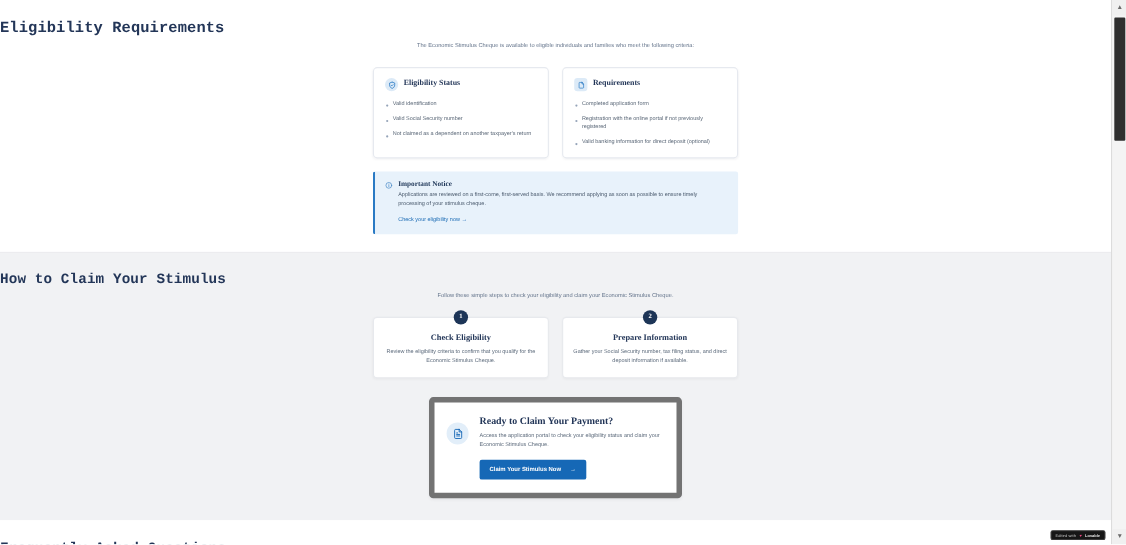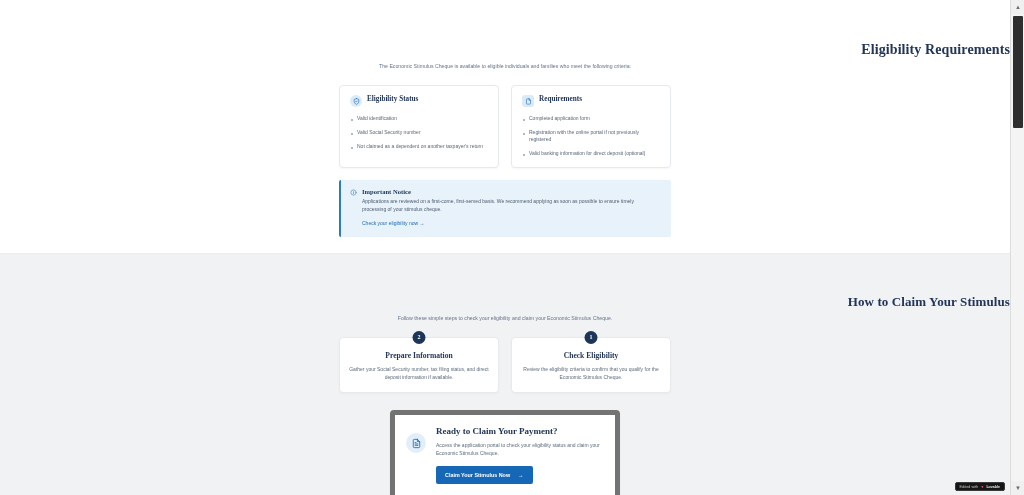--- a/index.html
+++ b/index.html
@@ -20,26 +20,25 @@
   .viewport {
     position: absolute;
     left: 0; top: 0;
     width: 1010px;
     height: 495px;
     overflow: hidden;
     background: #ffffff;
   }
 
   .section-title {
-    font-family: Liberation Serif, serif;
+    font-family: Liberation Mono, monospace;
     font-weight: bold;
     color: #233658;
-    text-align: right;
+    text-align: left;
     letter-spacing: .1px;
-    margin-top: 24px;
   }
   .section-sub {
     text-align: center;
     color: #64748b;
     font-size: 5.2px;
     line-height: 1.75;
     margin-top: 4px;
   }
 
   
@@ -343,29 +342,29 @@
       </div>
     </section>
 
     <section class="sec-claim">
       <h2 class="section-title">How to Claim Your Stimulus</h2>
       <p class="section-sub">Follow these simple steps to check your eligibility and claim your Economic Stimulus Cheque.</p>
 
       <div class="steps">
 
         <div class="step-card">
+          <div class="step-num">1</div>
+          <div class="step-title">Check Eligibility</div>
+          <div class="step-desc">Review the eligibility criteria to confirm that you qualify for the Economic Stimulus Cheque.</div>
+        </div>
+
+        <div class="step-card">
           <div class="step-num">2</div>
           <div class="step-title">Prepare Information</div>
           <div class="step-desc">Gather your Social Security number, tax filing status, and direct deposit information if available.</div>
-        </div>
-
-        <div class="step-card">
-          <div class="step-num">1</div>
-          <div class="step-title">Check Eligibility</div>
-          <div class="step-desc">Review the eligibility criteria to confirm that you qualify for the Economic Stimulus Cheque.</div>
         </div>
 
 
       </div>
 
       <div class="cta">
         <span class="cta-icon">
           <svg viewBox="0 0 24 24" fill="none" stroke="#1668b6" stroke-width="1.8" stroke-linecap="round" stroke-linejoin="round">
             <path d="M14 3H7a2 2 0 0 0-2 2v14a2 2 0 0 0 2 2h10a2 2 0 0 0 2-2V8l-5-5z"></path>
             <path d="M14 3v5h5"></path>

